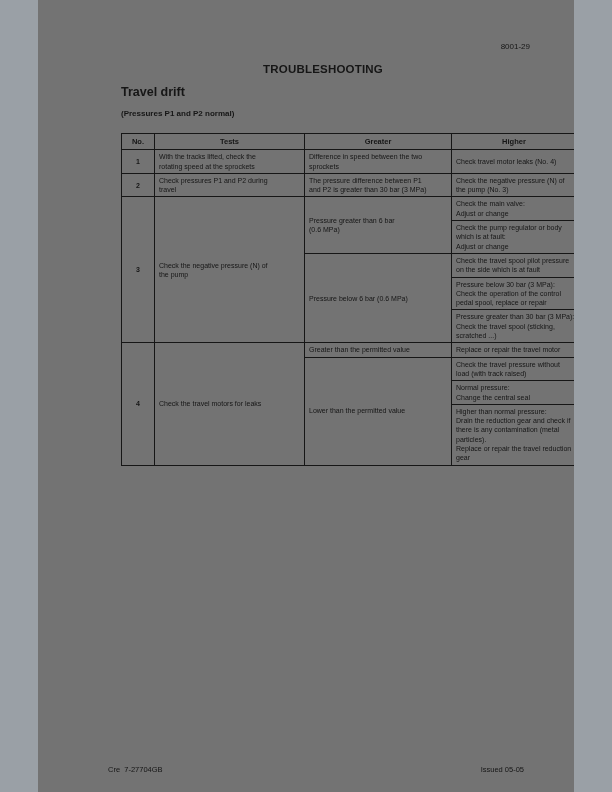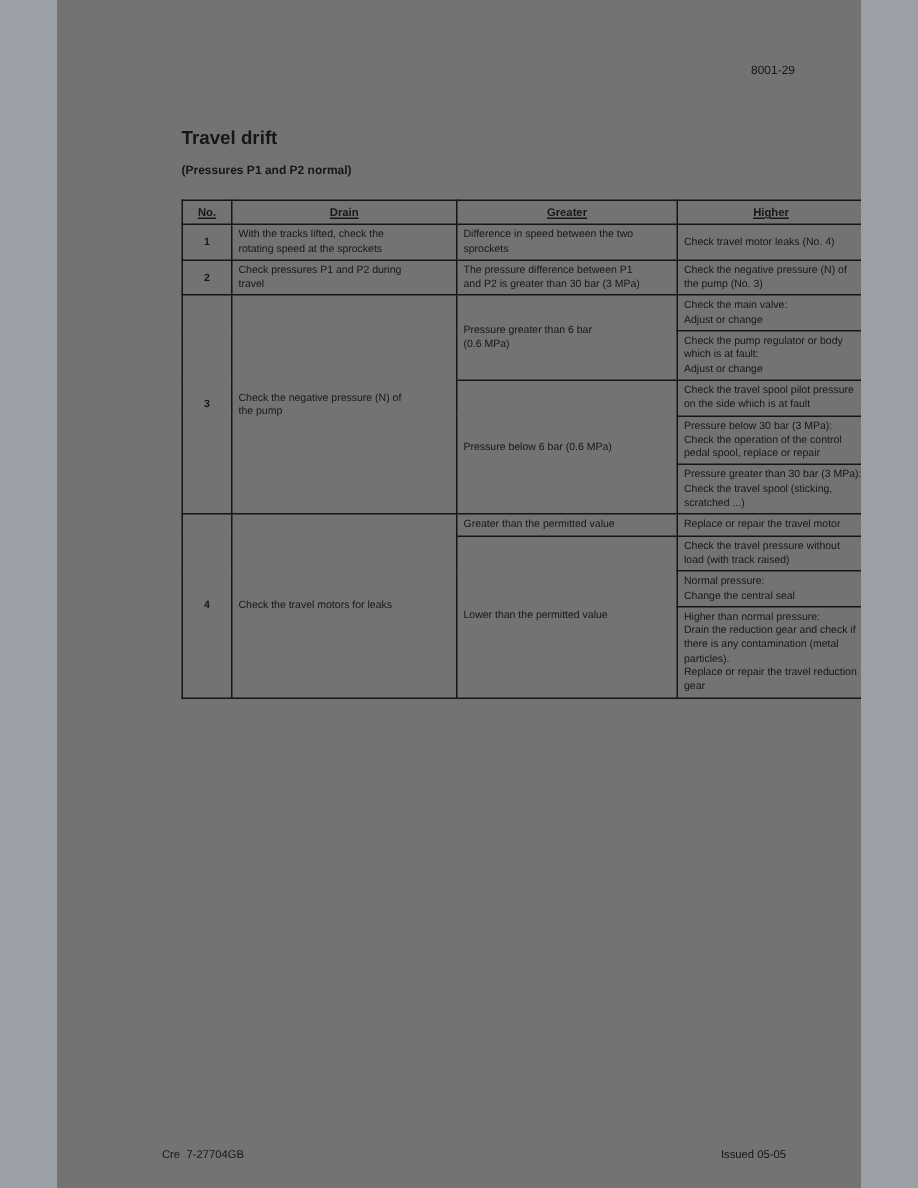--- a/index.html
+++ b/index.html
@@ -39,21 +39,20 @@
     border:1px solid #161616;
     font-size:7px;
     line-height:9.3px;
     vertical-align:middle;
     white-space:pre-line;
     overflow:hidden;
   }
   .tstable th{
     font-size:7.5px;font-weight:bold;text-align:center;
     padding:3px 2px;
-    text-decoration:underline;
   }
   .tstable td{
     text-align:left;
     padding:2px 1px 2px 4px;
   }
   .tstable td.no{
     text-align:center;font-weight:bold;padding:2px 1px;
   }
   .footer{
     position:absolute;top:732px;
@@ -61,34 +60,35 @@
   }
   .footer.left{left:70px;}
   .footer.right{right:50px;text-align:center;}
 </style>
 </head>
 <body>
 
 <div class="page">
 
   <div class="pageno">8001-29</div>
+  <div class="doctitle">TROUBLESHOOTING</div>
   <div class="heading">Travel drift</div>
   <div class="subheading">(Pressures P1 and P2 normal)</div>
 
   <table class="tstable">
     <colgroup>
       <col style="width:33px">
       <col style="width:150px">
       <col style="width:147px">
       <col style="width:125px">
     </colgroup>
     <thead>
       <tr>
         <th>No.</th>
-        <th>Drain</th>
+        <th>Tests</th>
         <th>Greater</th>
         <th>Higher</th>
       </tr>
     </thead>
     <tbody>
       <tr>
         <td class="no">1</td>
         <td>With the tracks lifted, check the
 rotating speed at the sprockets</td>
         <td>Difference in speed between the two

